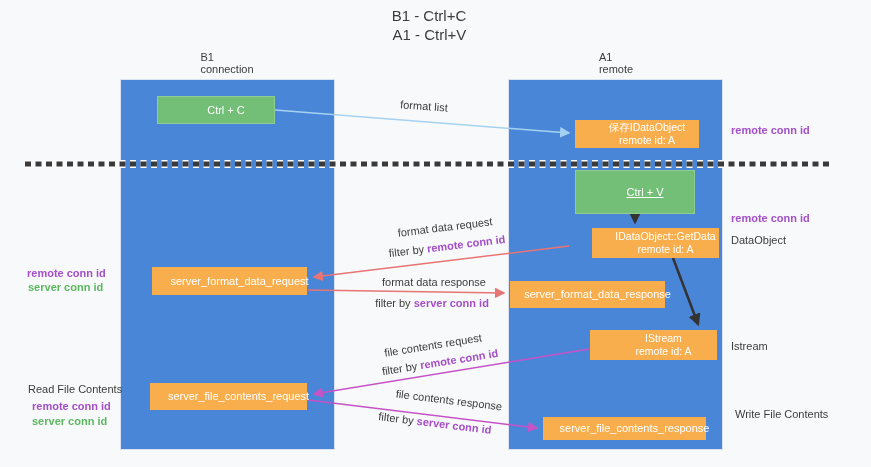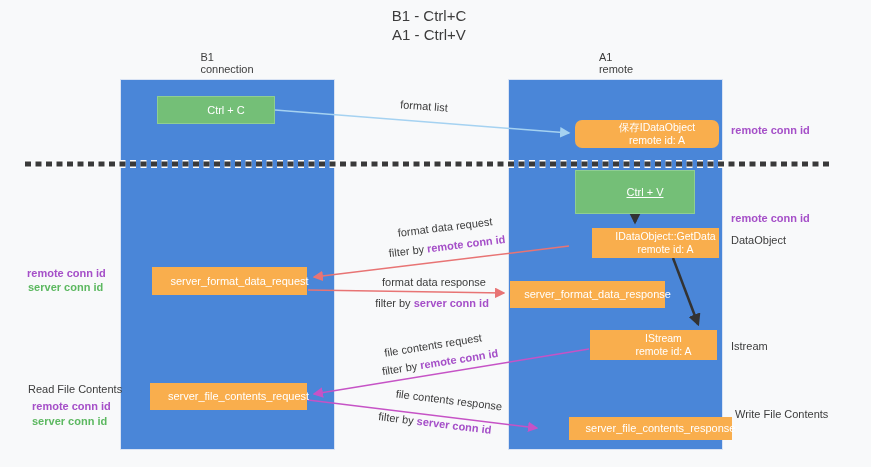--- a/index.html
+++ b/index.html
@@ -5,21 +5,21 @@
   html,body{margin:0;padding:0;}
   body{
     width:871px;height:467px;position:relative;overflow:hidden;
     background:#f8f9fa;
     font-family:"Liberation Sans", sans-serif;
     color:#3d3d3d;
   }
   .abs{position:absolute;}
   .title{
     left:429px;top:6px;transform:translateX(-50%);
-    text-align:center;font-size:15px;line-height:19px;color:#3c3c3c;
+    text-align:right;font-size:15px;line-height:19px;color:#3c3c3c;
   }
   .lane-header{transform:translateX(-50%);text-align:left;font-size:11px;line-height:12px;color:#3c3c3c;}
   .lane{
     background:#4a86d8;border:1px solid #d9e3f4;box-sizing:border-box;
   }
   .node{
     box-sizing:border-box;display:flex;flex-direction:column;align-items:center;justify-content:center;
     color:#fff;font-size:11px;text-align:center;line-height:13px;padding-left:20px;
   }
   .node.orange{background:#f9ae4d;}
@@ -91,39 +91,39 @@
 <div class="abs node green" style="left:157px;top:96px;width:118px;height:28px;">
   <div>Ctrl + C</div>
 </div>
 <div class="abs node orange" style="left:152px;top:267px;width:155px;height:28px;">
   <div>server_format_data_request</div>
 </div>
 <div class="abs node orange" style="left:150px;top:383px;width:157px;height:27px;">
   <div>server_file_contents_request</div>
 </div>
 
-<div class="abs node orange two-line" style="left:575px;top:120px;width:144px;height:28px;border-radius:7px;">
+<div class="abs node orange two-line" style="left:575px;top:120px;width:124px;height:28px;">
   <div>保存IDataObject</div>
   <div>remote id: A</div>
 </div>
 <div class="abs node green" style="left:575px;top:170px;width:120px;height:44px;text-decoration:underline;">
   <div>Ctrl + V</div>
 </div>
 <div class="abs node orange two-line" style="left:592px;top:228px;width:127px;height:30px;">
   <div>IDataObject::GetData</div>
   <div>remote id: A</div>
 </div>
 <div class="abs node orange" style="left:510px;top:281px;width:155px;height:27px;">
   <div>server_format_data_response</div>
 </div>
 <div class="abs node orange two-line" style="left:590px;top:330px;width:127px;height:30px;">
   <div>IStream</div>
   <div>remote id: A</div>
 </div>
-<div class="abs node orange" style="left:543px;top:417px;width:163px;height:23px;margin-left:26px;">
+<div class="abs node orange" style="left:543px;top:417px;width:163px;height:23px;">
   <div>server_file_contents_response</div>
 </div>
 
 <div class="abs arrow-label" style="left:424px;top:106px;transform:translate(-50%,-50%) rotate(4deg);">format list</div>
 
 <div class="abs arrow-label" style="left:445px;top:227px;transform:translate(-50%,-50%) rotate(-7deg);">format data request</div>
 <div class="abs arrow-label" style="left:447px;top:246px;transform:translate(-50%,-50%) rotate(-7deg);"><span>filter by </span><span class="purple">remote conn id</span></div>
 
 <div class="abs arrow-label" style="left:434px;top:282px;">format data response</div>
 <div class="abs arrow-label" style="left:432px;top:303px;"><span>filter by </span><span class="purple">server conn id</span></div>

